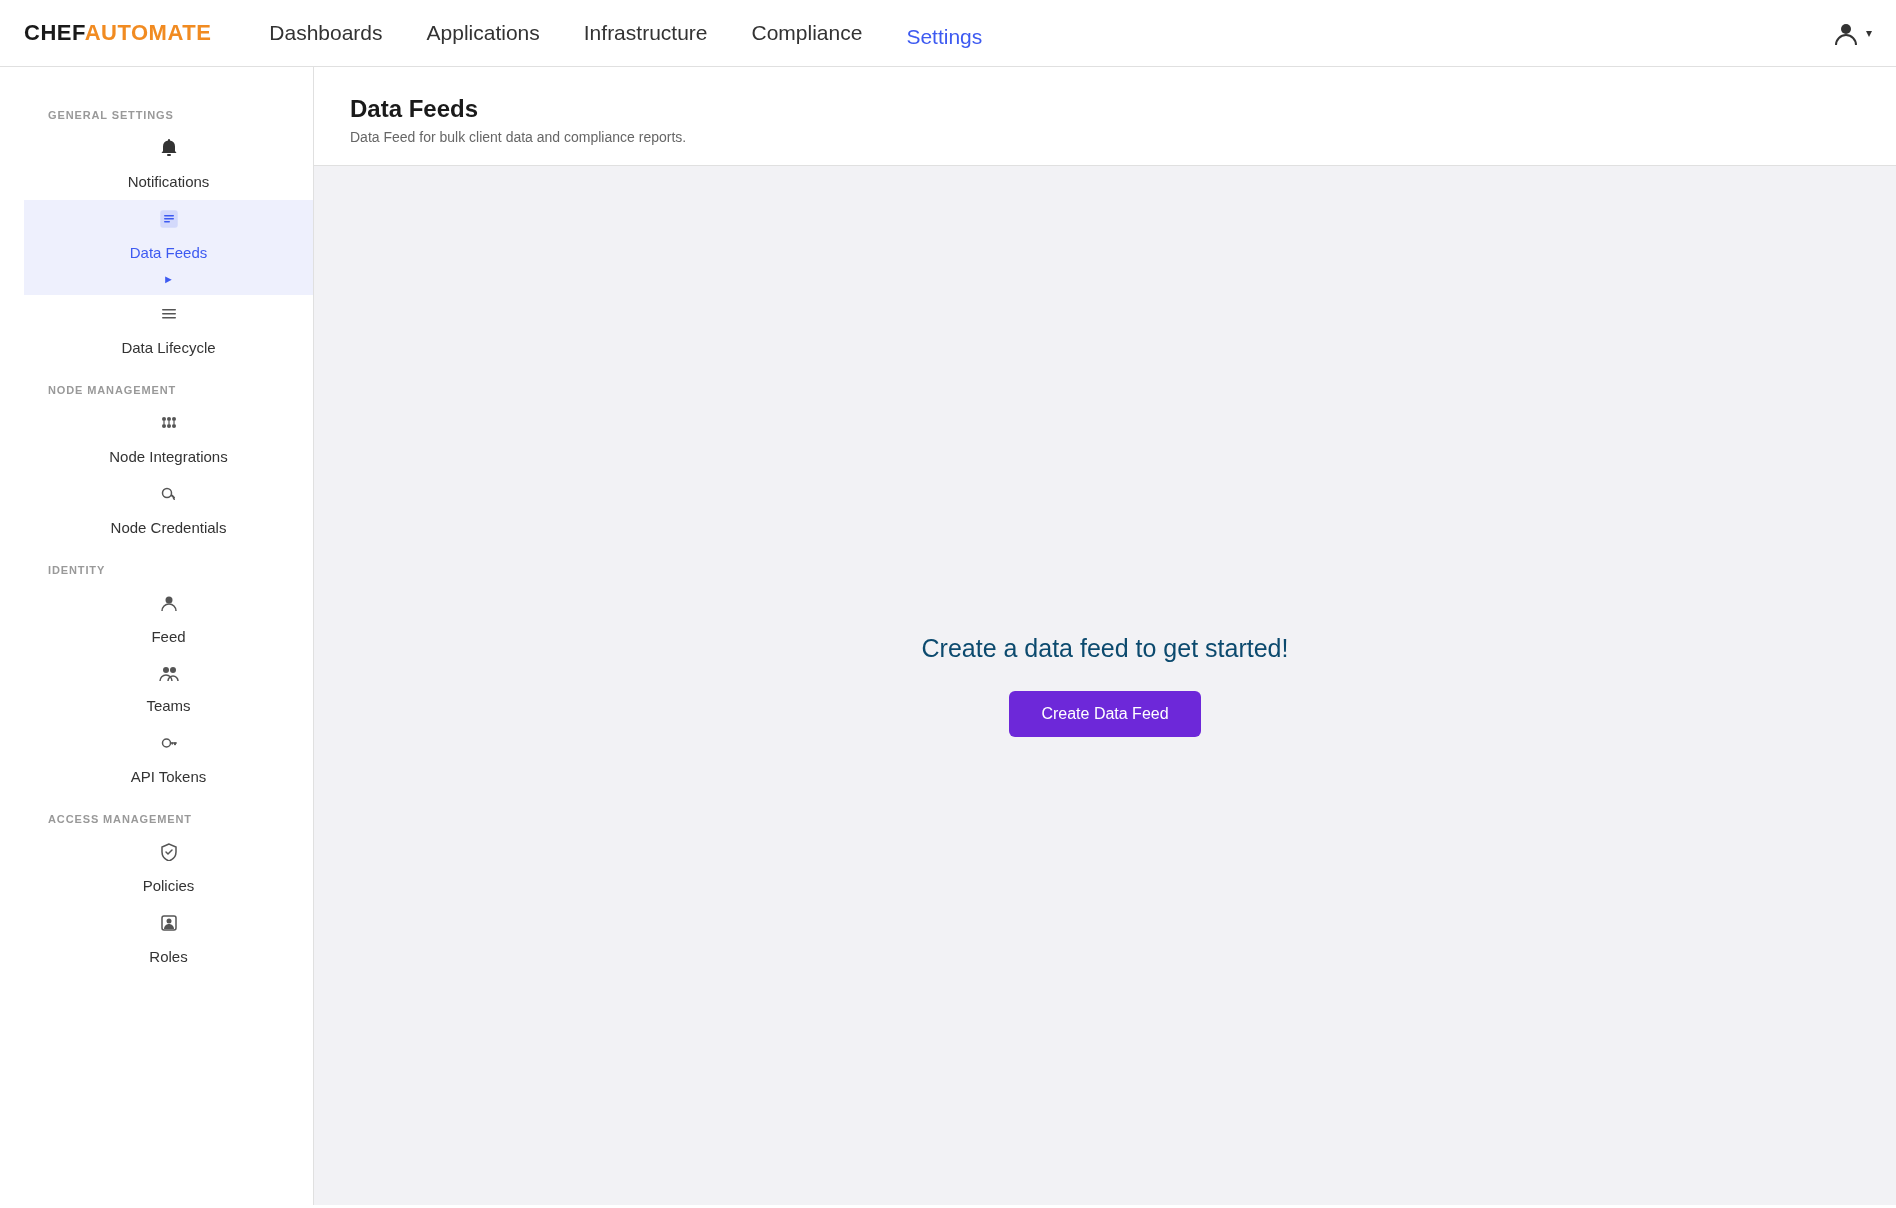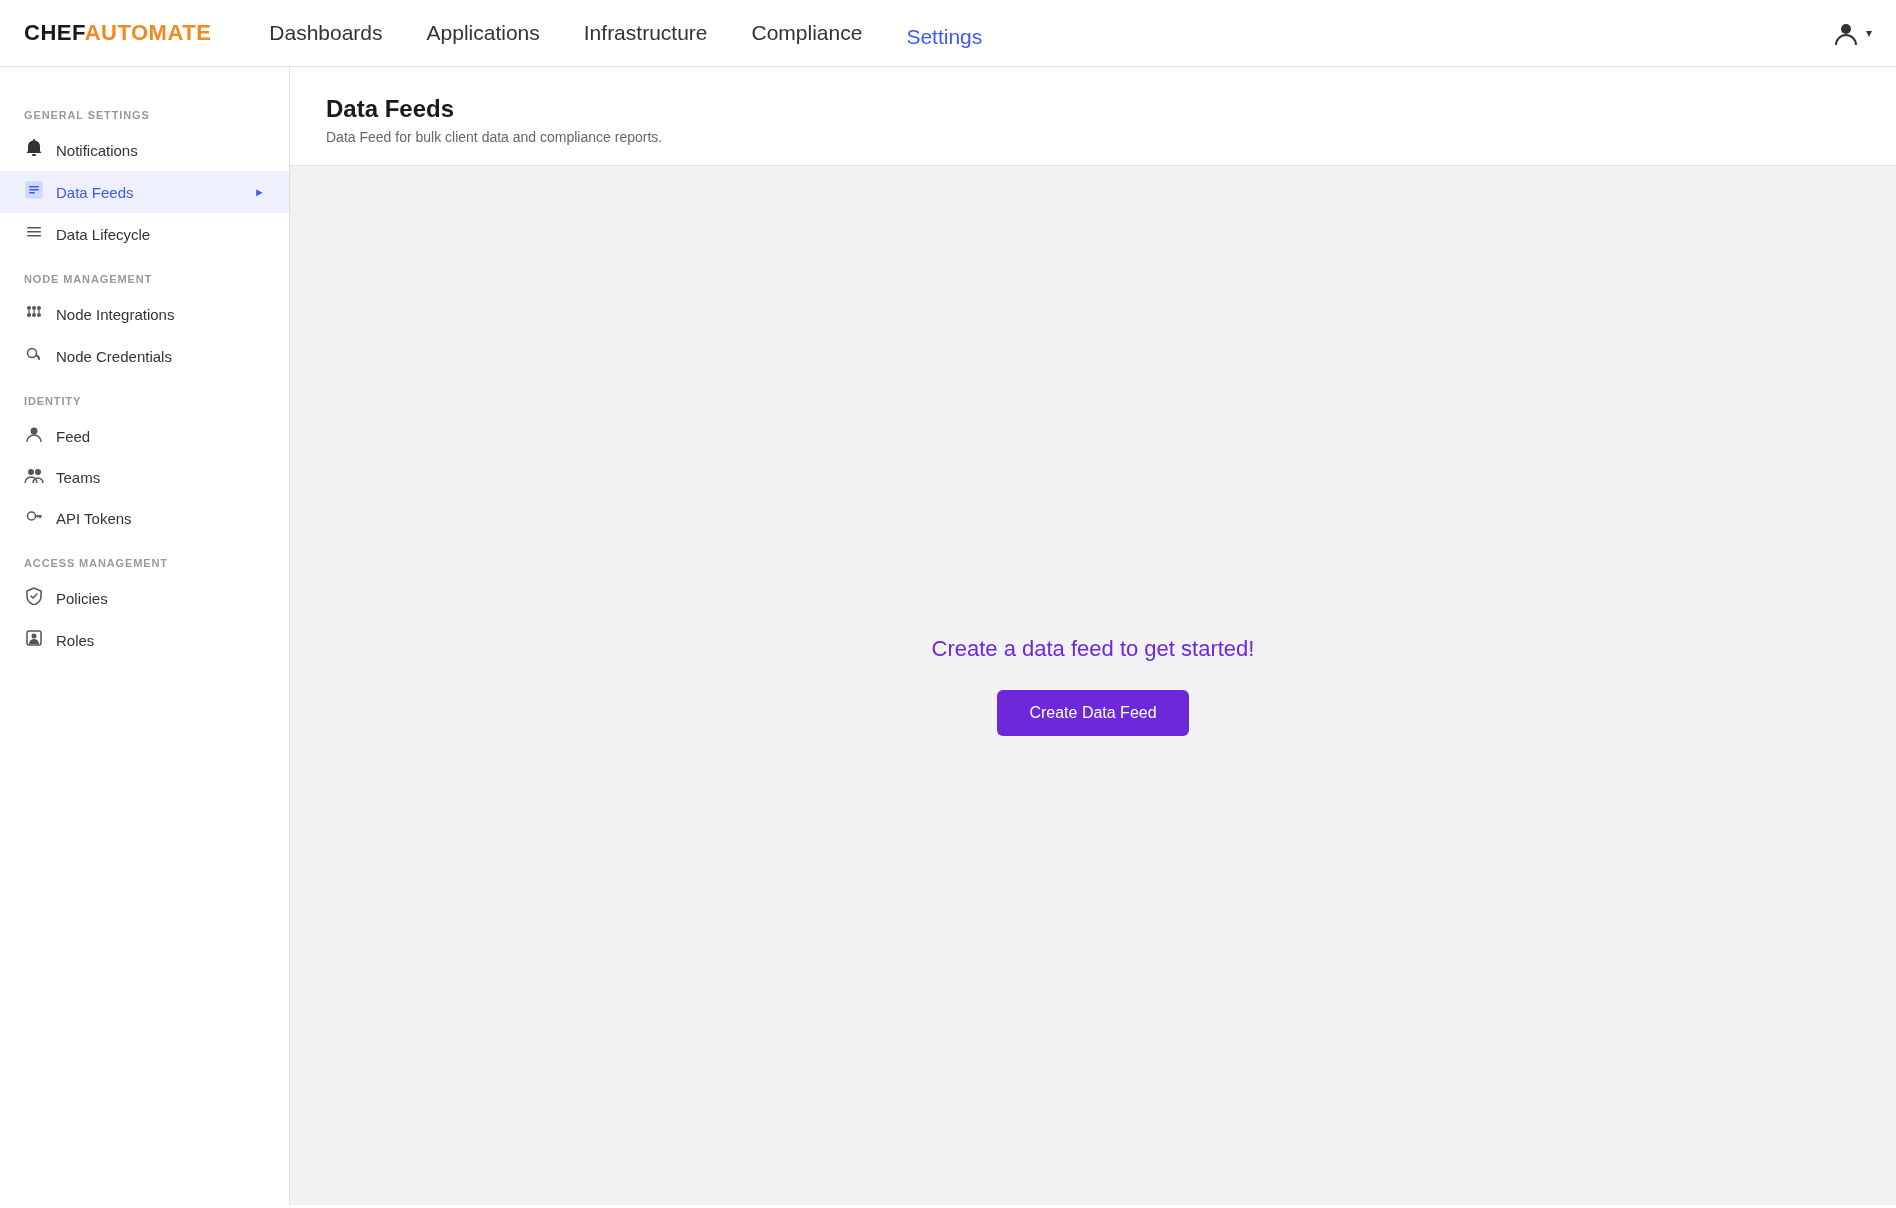--- a/index.html
+++ b/index.html
@@ -57,20 +57,21 @@
     }
     .chevron-down {
       font-size: 12px;
       color: #333;
     }
 
     
     .layout {
       display: flex;
       height: calc(1208px - 70px);
+      padding-left: 24px;
     }
 
     
     .sidebar {
       width: 290px;
       min-width: 290px;
       background: #fff;
       border-right: 1px solid #e0e0e0;
       padding: 24px 0;
       overflow-y: auto;
@@ -85,20 +86,21 @@
     }
     .sidebar-item {
       display: flex;
       align-items: center;
       gap: 12px;
       padding: 10px 24px;
       font-size: 15px;
       color: #333;
       cursor: pointer;
       position: relative;
+      flex-direction: column;
     }
     .sidebar-item.active {
       color: #3d5af1;
       background: #eef0fd;
     }
     .sidebar-item .item-icon {
       font-size: 16px;
       width: 20px;
       text-align: center;
       flex-shrink: 0;
@@ -134,22 +136,22 @@
     .page-body {
       flex: 1;
       background: #f2f2f5;
       display: flex;
       align-items: center;
       justify-content: center;
       flex-direction: column;
       gap: 28px;
     }
     .empty-message {
-      font-size: 22px;
-      color: #6d28d9;
+      font-size: 25px;
+      color: #0c4a6e;
       font-weight: 400;
     }
     .create-btn {
       background: #6d28d9;
       color: #fff;
       border: none;
       padding: 14px 32px;
       font-size: 16px;
       border-radius: 6px;
       cursor: pointer;

